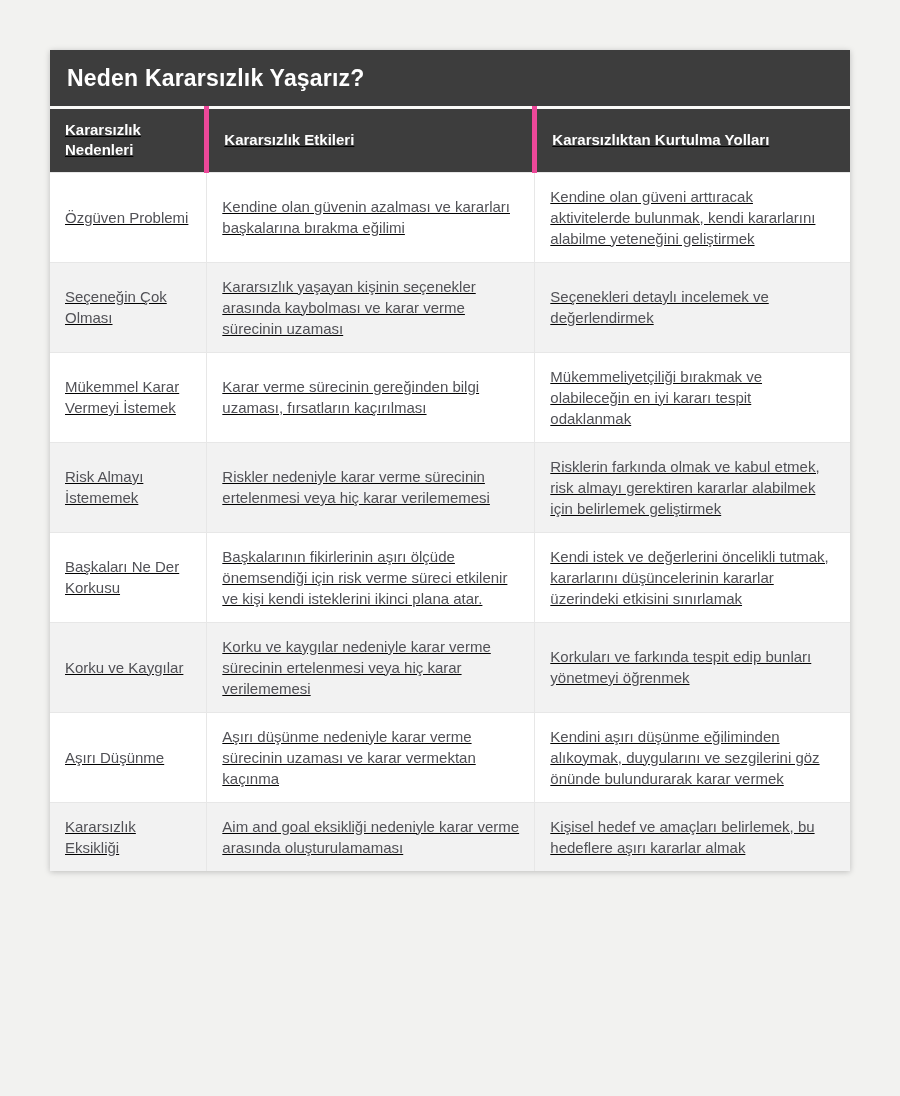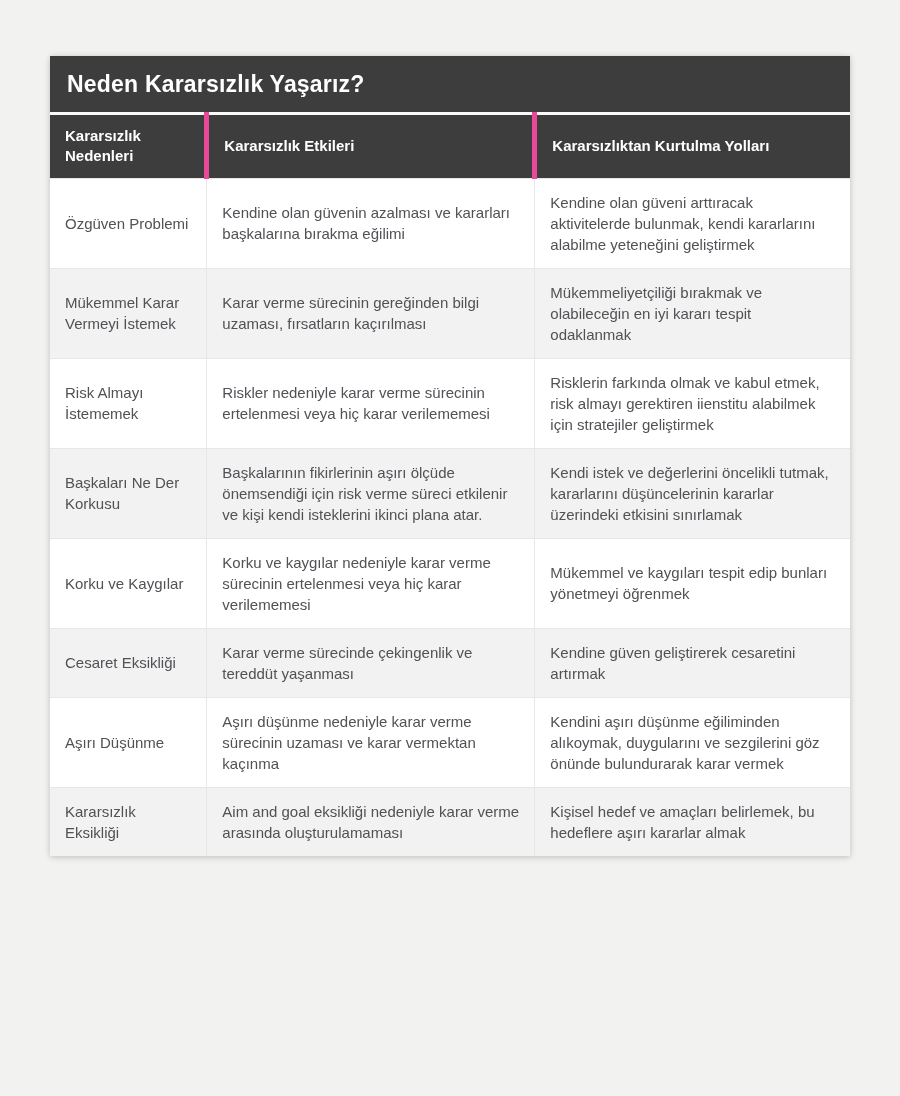--- a/index.html
+++ b/index.html
@@ -10,36 +10,37 @@
     width: 900px;
     height: 1096px;
     background: #f2f2f0;
     font-family: "Liberation Sans", "DejaVu Sans", sans-serif;
     -webkit-font-smoothing: antialiased;
   }
   .card {
     width: 800px;
     margin: 0 auto;
     position: relative;
-    top: 56px;
+    top: 50px;
     background: #ffffff;
     box-shadow: 0 1px 6px rgba(0,0,0,0.22);
   }
   .title-bar {
     background: #3d3d3d;
     color: #ffffff;
     font-size: 23px;
     font-weight: bold;
     padding: 15px 17px 14px 17px;
     letter-spacing: 0.2px;
   }
   table.main-table {
     width: 100%;
     border-collapse: collapse;
     table-layout: fixed;
+    text-decoration: underline;
   }
   col.c1 { width: 19.6%; }
   col.c2 { width: 41.0%; }
   col.c3 { width: 39.4%; }
   .main-table th {
     background: #3d3d3d;
     color: #ffffff;
     font-size: 15px;
     font-weight: bold;
     text-align: left;
@@ -88,50 +89,50 @@
         <th>Kararsızlıktan Kurtulma Yolları</th>
       </tr>
     </thead>
     <tbody>
   <tr>
     <td>Özgüven Problemi</td>
     <td>Kendine olan güvenin azalması ve kararları başkalarına bırakma eğilimi</td>
     <td>Kendine olan güveni arttıracak aktivitelerde bulunmak, kendi kararlarını alabilme yeteneğini geliştirmek</td>
   </tr>
 
+  <tr>
+    <td>Seçeneğin Çok Olması</td>
+    <td>Kararsızlık yaşayan kişinin seçenekler arasında kaybolması ve karar verme sürecinin uzaması</td>
+    <td>Seçenekleri detaylı incelemek ve değerlendirmek</td>
+  </tr>
 
   <tr>
     <td>Mükemmel Karar Vermeyi İstemek</td>
     <td>Karar verme sürecinin gereğinden bilgi uzaması, fırsatların kaçırılması</td>
     <td>Mükemmeliyetçiliği bırakmak ve olabileceğin en iyi kararı tespit odaklanmak</td>
   </tr>
 
   <tr>
     <td>Risk Almayı İstememek</td>
     <td>Riskler nedeniyle karar verme sürecinin ertelenmesi veya hiç karar verilememesi</td>
-    <td>Risklerin farkında olmak ve kabul etmek, risk almayı gerektiren iienstitu alabilmek için stratejiler geliştirmek</td>
+    <td>Risklerin farkında olmak ve kabul etmek, risk almayı gerektiren kararlar alabilmek için belirlemek geliştirmek</td>
   </tr>
 
   <tr>
     <td>Başkaları Ne Der Korkusu</td>
     <td>Başkalarının fikirlerinin aşırı ölçüde önemsendiği için risk verme süreci etkilenir ve kişi kendi isteklerini ikinci plana atar.</td>
     <td>Kendi istek ve değerlerini öncelikli tutmak, kararlarını düşüncelerinin kararlar üzerindeki etkisini sınırlamak</td>
   </tr>
 
   <tr>
     <td>Korku ve Kaygılar</td>
     <td>Korku ve kaygılar nedeniyle karar verme sürecinin ertelenmesi veya hiç karar verilememesi</td>
-    <td>Mükemmel ve kaygıları tespit edip bunları yönetmeyi öğrenmek</td>
+    <td>Korkuları ve farkında tespit edip bunları yönetmeyi öğrenmek</td>
   </tr>
 
-  <tr>
-    <td>Cesaret Eksikliği</td>
-    <td>Karar verme sürecinde çekingenlik ve tereddüt yaşanması</td>
-    <td>Kendine güven geliştirerek cesaretini artırmak</td>
-  </tr>
 
 
   <tr>
     <td>Aşırı Düşünme</td>
     <td>Aşırı düşünme nedeniyle karar verme sürecinin uzaması ve karar vermektan kaçınma</td>
     <td>Kendini aşırı düşünme eğiliminden alıkoymak, duygularını ve sezgilerini göz önünde bulundurarak karar vermek</td>
   </tr>
 
   <tr>
     <td>Kararsızlık Eksikliği</td>

